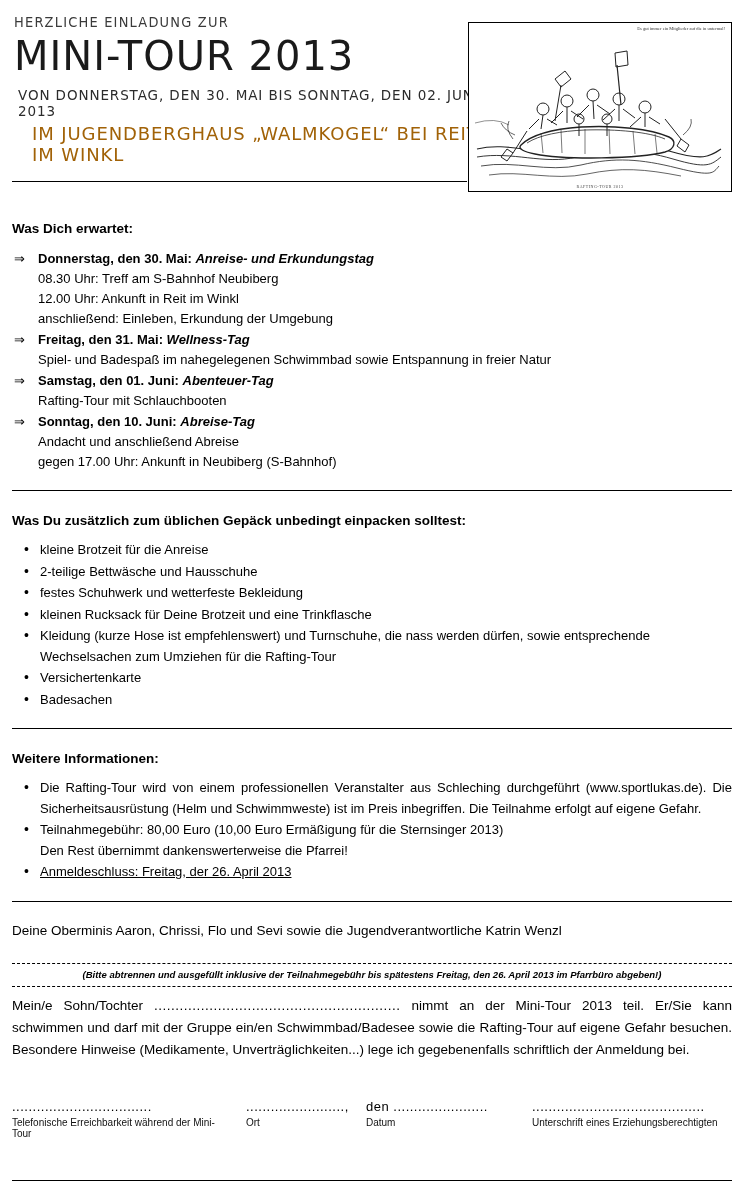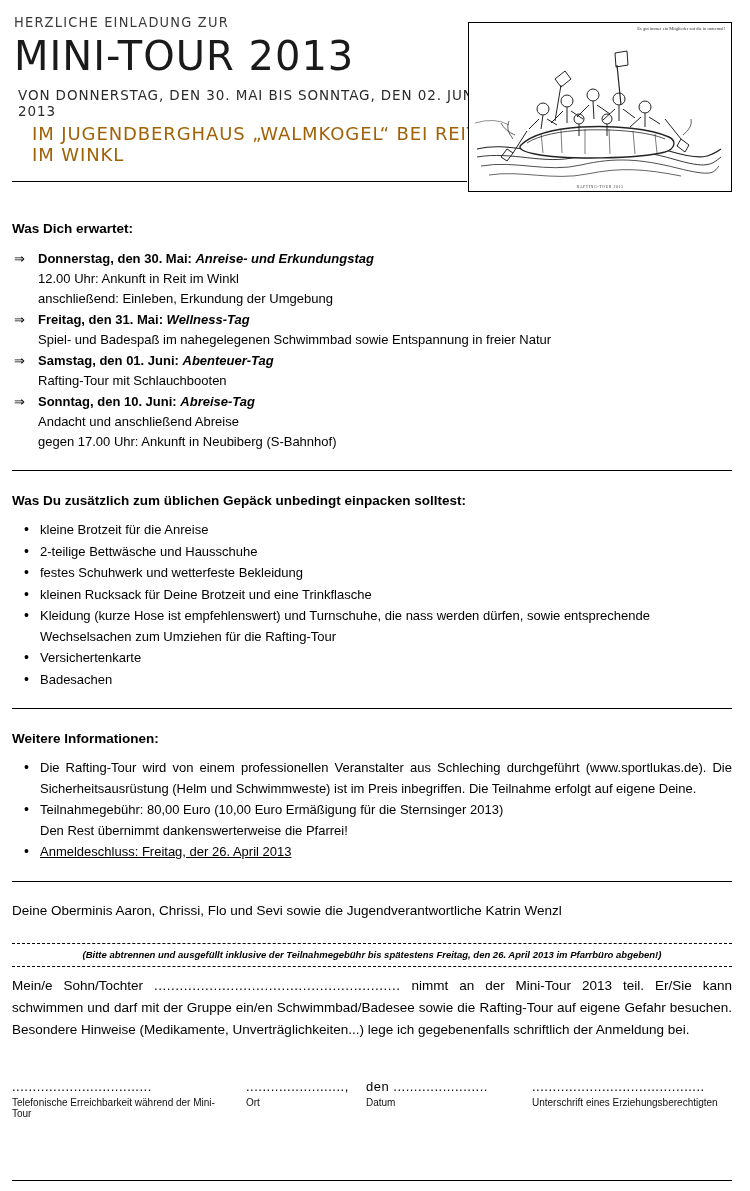--- a/index.html
+++ b/index.html
@@ -286,20 +286,21 @@
       <div class="illu-caption-bottom">RAFTING-TOUR 2013</div>
     </div>
 
     <hr class="header-rule">
   </div>
 
   <div>
     <div class="section-title">Was Dich erwartet:</div>
     <div id="program-list">
         <div class="prog-head"><span class="arrow">⇒</span><span>Donnerstag, den 30. Mai: </span><em>Anreise- und Erkundungstag</em></div>
+        <div class="prog-line">08.30 Uhr: Treff am S-Bahnhof Neubiberg</div>
         <div class="prog-line">12.00 Uhr: Ankunft in Reit im Winkl</div>
         <div class="prog-line">anschließend: Einleben, Erkundung der Umgebung</div>
         <div class="prog-head"><span class="arrow">⇒</span><span>Freitag, den 31. Mai: </span><em>Wellness-Tag</em></div>
         <div class="prog-line">Spiel- und Badespaß im nahegelegenen Schwimmbad sowie Entspannung in freier Natur</div>
         <div class="prog-head"><span class="arrow">⇒</span><span>Samstag, den 01. Juni: </span><em>Abenteuer-Tag</em></div>
         <div class="prog-line">Rafting-Tour mit Schlauchbooten</div>
         <div class="prog-head"><span class="arrow">⇒</span><span>Sonntag, den 10. Juni: </span><em>Abreise-Tag</em></div>
         <div class="prog-line">Andacht und anschließend Abreise</div>
         <div class="prog-line">gegen 17.00 Uhr: Ankunft in Neubiberg (S-Bahnhof)</div>
       </div>
@@ -318,21 +319,21 @@
         <li>Versichertenkarte</li>
         <li>Badesachen</li>
       </ul>
   </div>
 
   <hr class="sep">
 
   <div>
     <div class="section-title">Weitere Informationen:</div>
     <ul class="bullets" id="info-list">
-        <li class="just">Die Rafting-Tour wird von einem professionellen Veranstalter aus Schleching durchgeführt (www.sportlukas.de). Die Sicherheitsausrüstung (Helm und Schwimmweste) ist im Preis inbegriffen. Die Teilnahme erfolgt auf eigene Deine.</li>
+        <li class="just">Die Rafting-Tour wird von einem professionellen Veranstalter aus Schleching durchgeführt (www.sportlukas.de). Die Sicherheitsausrüstung (Helm und Schwimmweste) ist im Preis inbegriffen. Die Teilnahme erfolgt auf eigene Gefahr.</li>
         <li>Teilnahmegebühr: 80,00 Euro (10,00 Euro Ermäßigung für die Sternsinger 2013)<br>Den Rest übernimmt dankenswerterweise die Pfarrei!</li>
         <li style="list-style: none; padding-left: 28px; position: relative;"><span class="underline">Anmeldeschluss: Freitag, der 26. April 2013</span></li>
       </ul>
   </div>
 
   <hr class="sep">
 
   <div class="closing">
     <div>Deine Oberminis Aaron, Chrissi, Flo und Sevi sowie die Jugendverantwortliche Katrin Wenzl</div>
   </div>

